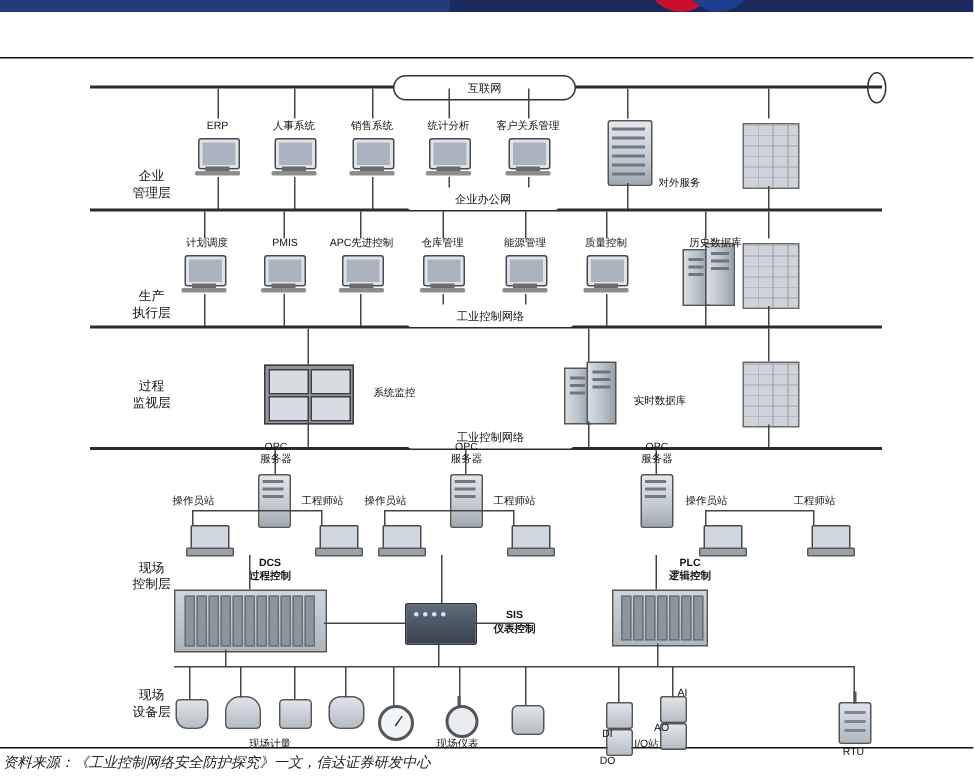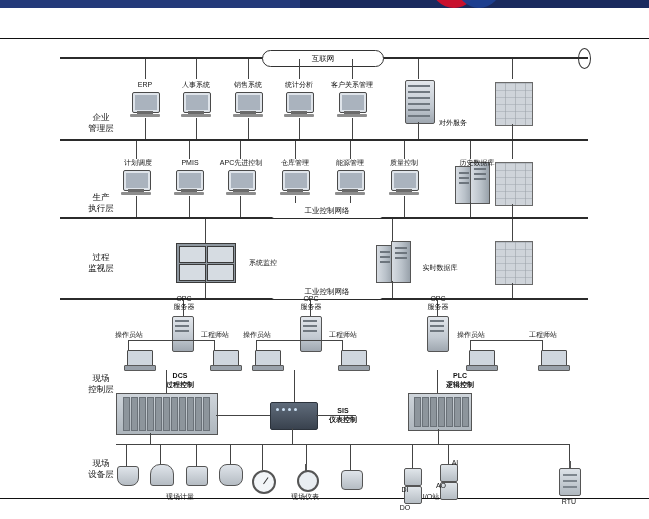--- a/index.html
+++ b/index.html
@@ -97,20 +97,21 @@
 
   <div class="top-bar"></div>
   <div class="top-bar-accent"></div>
   <div class="logo-blob">
     <div class="red"></div>
       <div class="blue"></div>
   </div>
 
   <div class="rule top"></div>
   <div class="rule bottom"></div>
+  <div class="source">资料来源：《工业控制网络安全防护探究》一文，信达证券研发中心</div>
 
   <div class="canvas">
 
     <div class="bus" style="left:60px;top:17px;width:528px;"></div>
     <div class="bus-pill" style="left:262px;top:10px;width:120px;">互联网</div>
     <div style="position:absolute;left:578px;top:8px;width:11px;height:19px;border:1px solid #333;border-radius:50%;"></div>
 
     <div class="layer-lbl" style="left:84px;top:72px;">企业<br>管理层</div>
 
     <div class="vline" style="left:145px;top:19px;height:20px;"></div>
@@ -168,20 +169,21 @@
 
     <div class="vline" style="left:145px;top:78px;height:22px;"></div>
     <div class="vline" style="left:196px;top:78px;height:22px;"></div>
     <div class="vline" style="left:248px;top:78px;height:22px;"></div>
     <div class="vline" style="left:299px;top:78px;height:22px;"></div>
     <div class="vline" style="left:352px;top:78px;height:22px;"></div>
     <div class="vline" style="left:418px;top:82px;height:18px;"></div>
     <div class="vline" style="left:512px;top:84px;height:16px;"></div>
 
     <div class="bus" style="left:60px;top:99px;width:528px;"></div>
+    <div class="bus-pill plain" style="left:272px;top:85px;width:100px;background:#fff;">企业办公网</div>
 
     <div class="layer-lbl" style="left:84px;top:152px;">生产<br>执行层</div>
 
     <div class="vline" style="left:136px;top:101px;height:18px;"></div>
     <div class="vline" style="left:189px;top:101px;height:18px;"></div>
     <div class="vline" style="left:240px;top:101px;height:18px;"></div>
     <div class="vline" style="left:295px;top:101px;height:18px;"></div>
     <div class="vline" style="left:350px;top:101px;height:18px;"></div>
     <div class="vline" style="left:404px;top:101px;height:18px;"></div>
     <div class="vline" style="left:470px;top:101px;height:18px;"></div>

